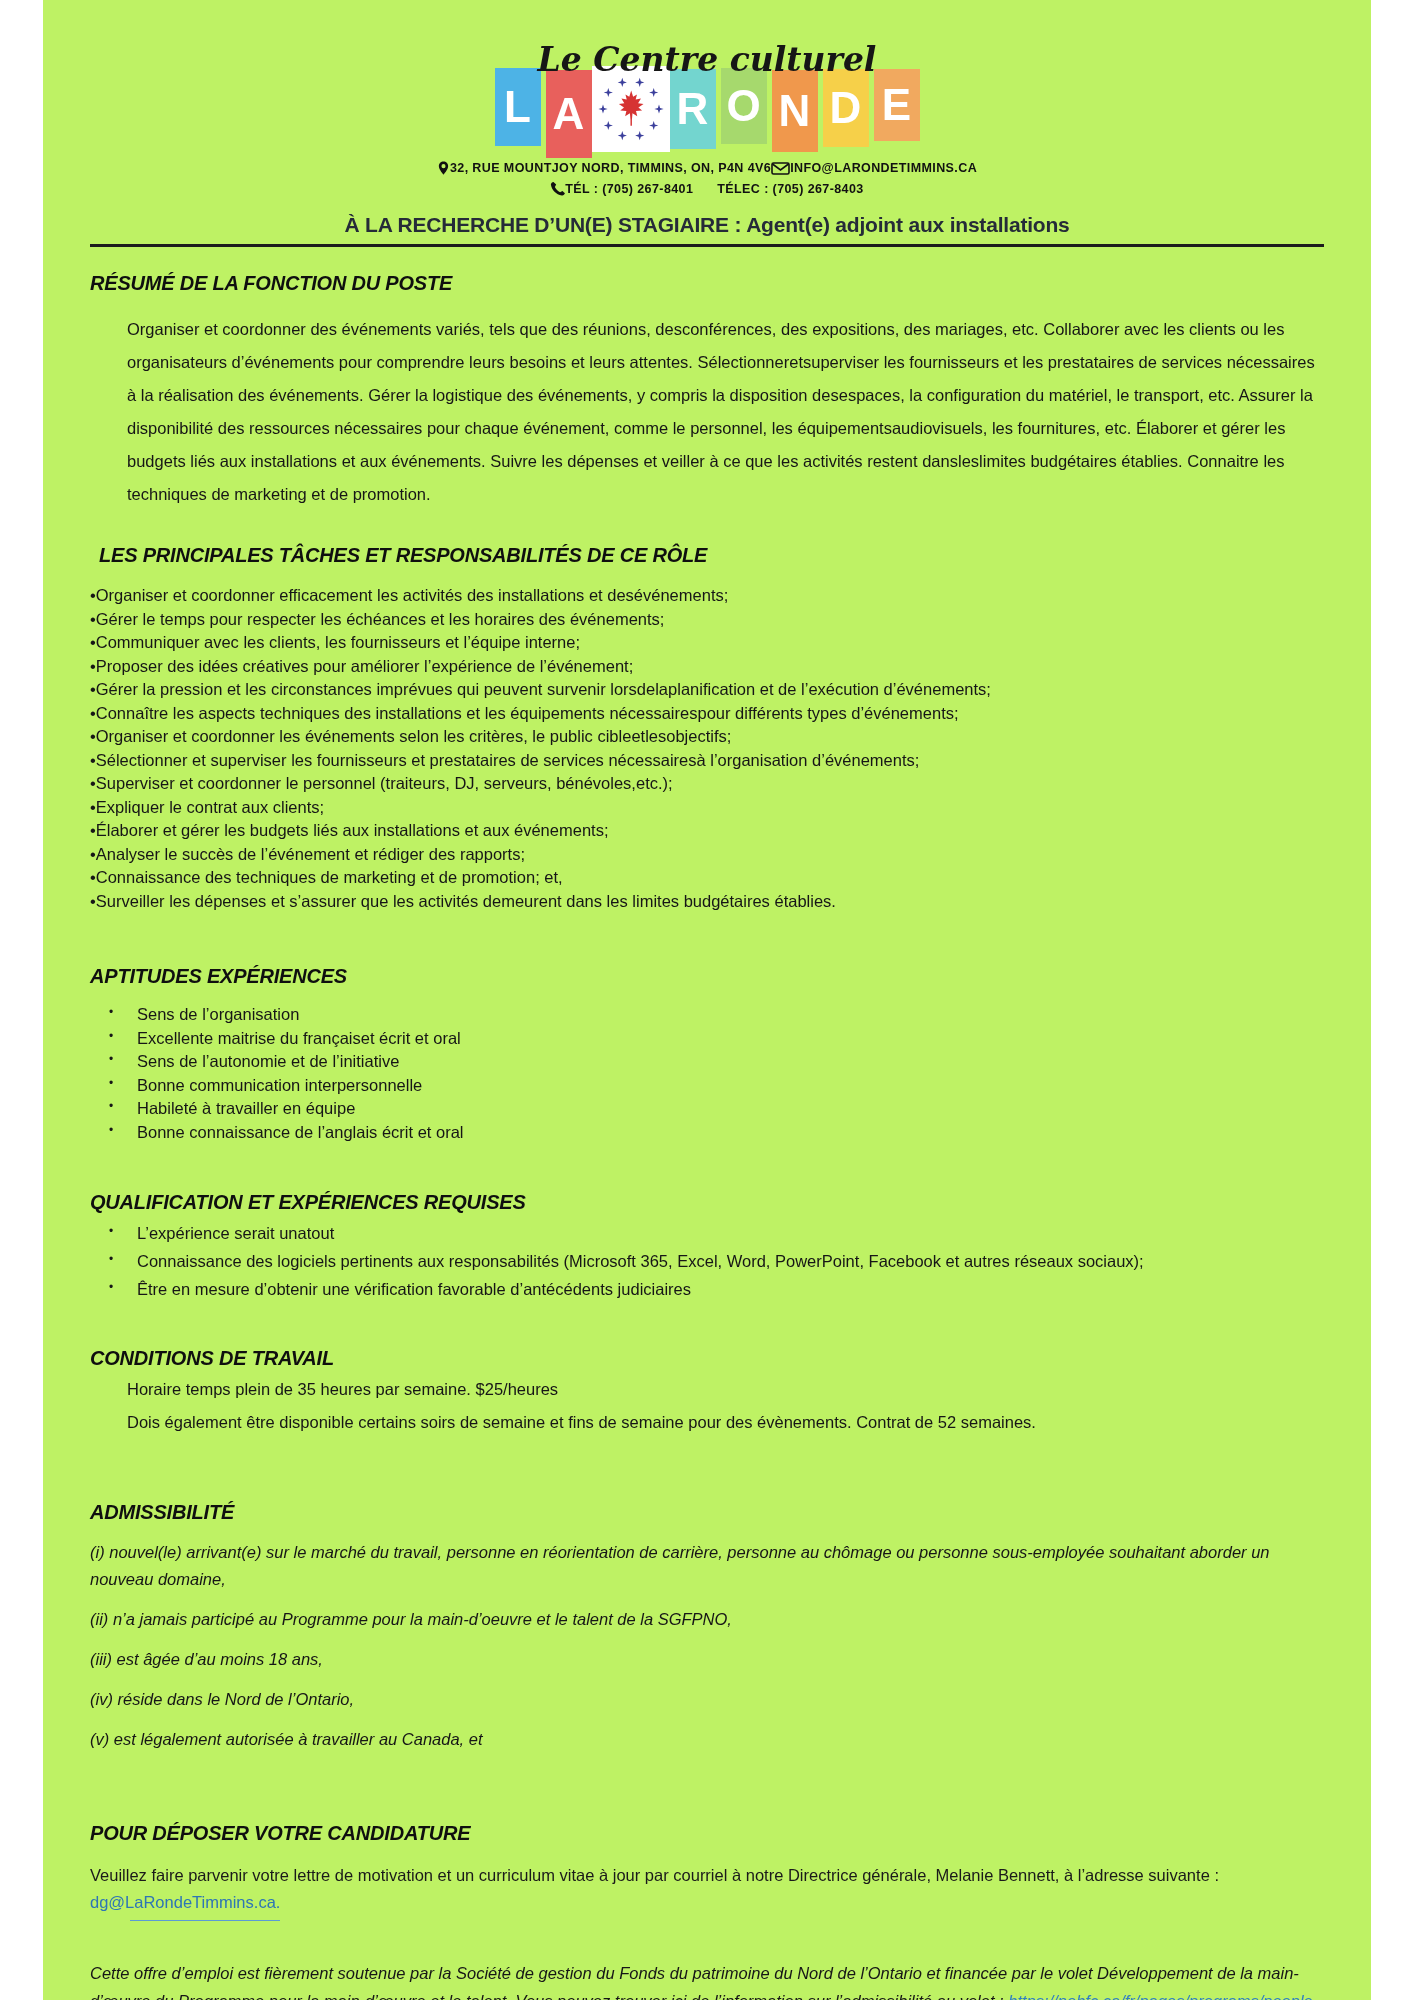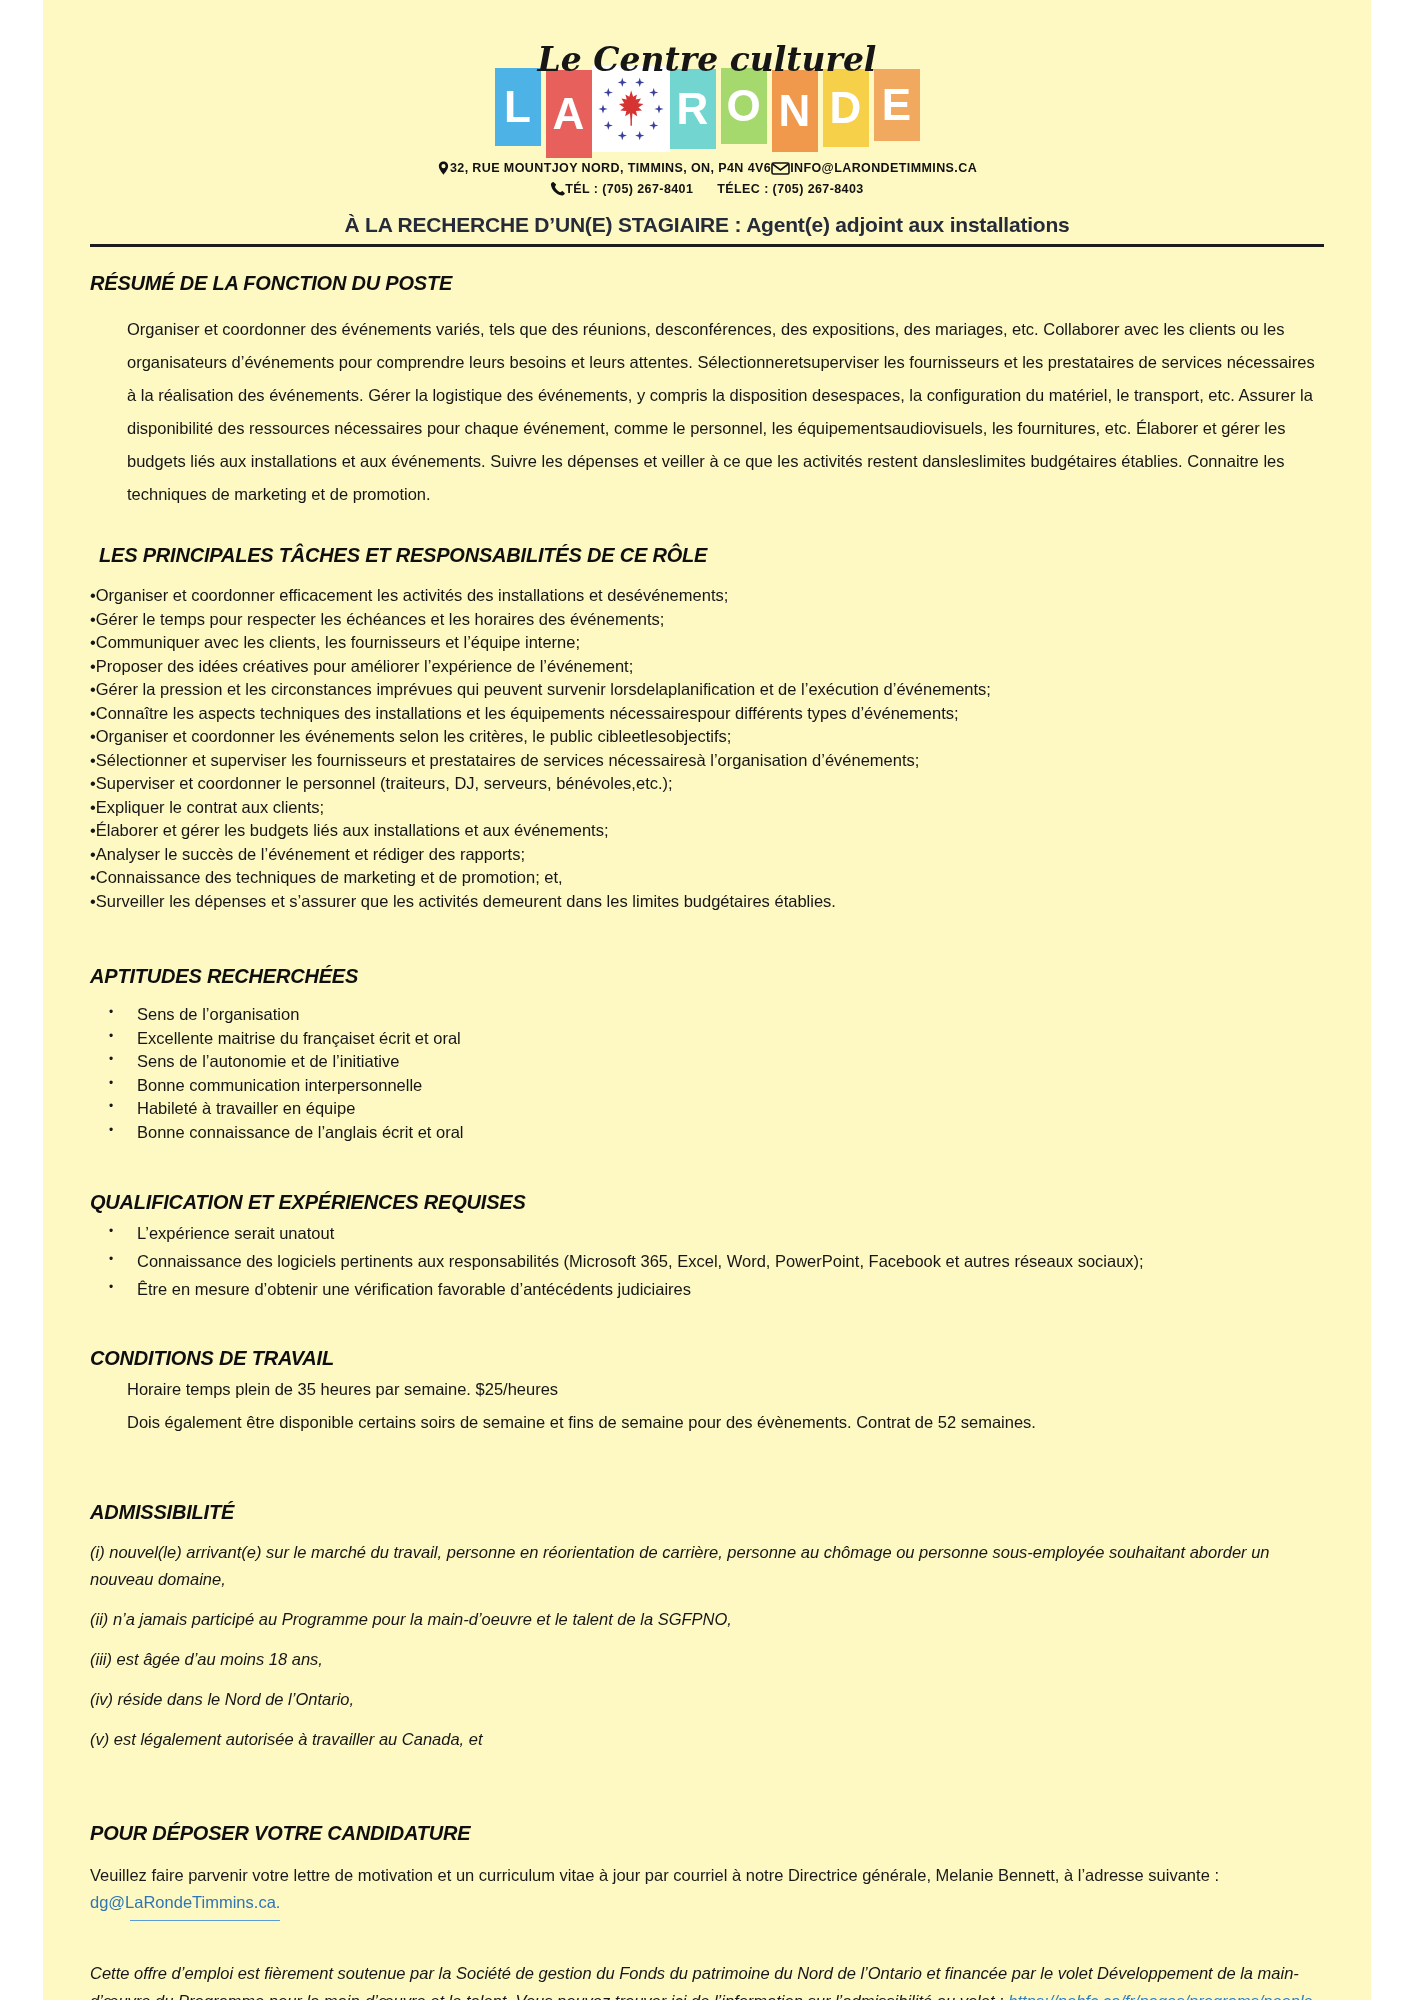--- a/index.html
+++ b/index.html
@@ -1,18 +1,18 @@
 <!DOCTYPE html>
 <html lang="fr"><head>
 <meta charset="utf-8">
 <style>
   * { margin:0; padding:0; box-sizing:border-box; }
   html,body { background:#ffffff; }
   .page {
-    width:1328px; height:2000px; margin:0 auto; background:#fef9c3;
+    width:1328px; height:2000px; margin:0 auto; background:#bef264;
     font-family:"Liberation Sans", sans-serif; color:#1a1a1a;
     padding:40px 47px 0; overflow:hidden; position:relative;
   }
 
   
   .header { text-align:center; }
   .logo-script {
     font-family:"DejaVu Serif", serif; font-style:italic; font-weight:700;
     font-size:33px; color:#161616; position:relative; z-index:3; margin-bottom:-14px;
   }
@@ -152,21 +152,21 @@
     <li>•Organiser et coordonner les événements selon les critères, le public cibleetlesobjectifs;</li>
     <li>•Sélectionner et superviser les fournisseurs et prestataires de services nécessairesà l’organisation d’événements;</li>
     <li>•Superviser et coordonner le personnel (traiteurs, DJ, serveurs, bénévoles,etc.);</li>
     <li>•Expliquer le contrat aux clients;</li>
     <li>•Élaborer et gérer les budgets liés aux installations et aux événements;</li>
     <li>•Analyser le succès de l’événement et rédiger des rapports;</li>
     <li>•Connaissance des techniques de marketing et de promotion; et,</li>
     <li>•Surveiller les dépenses et s’assurer que les activités demeurent dans les limites budgétaires établies.</li>
   </ul>
 
-  <div class="sec-heading mt-apt-h">APTITUDES RECHERCHÉES</div>
+  <div class="sec-heading mt-apt-h">APTITUDES EXPÉRIENCES</div>
   <ul class="dot-list apt-list">
     <li>Sens de l’organisation</li>
     <li>Excellente maitrise du françaiset écrit et oral</li>
     <li>Sens de l’autonomie et de l’initiative</li>
     <li>Bonne communication interpersonnelle</li>
     <li>Habileté à travailler en équipe</li>
     <li>Bonne connaissance de l’anglais écrit et oral</li>
   </ul>
 
   <div class="sec-heading mt-qual-h">QUALIFICATION ET EXPÉRIENCES REQUISES</div>

